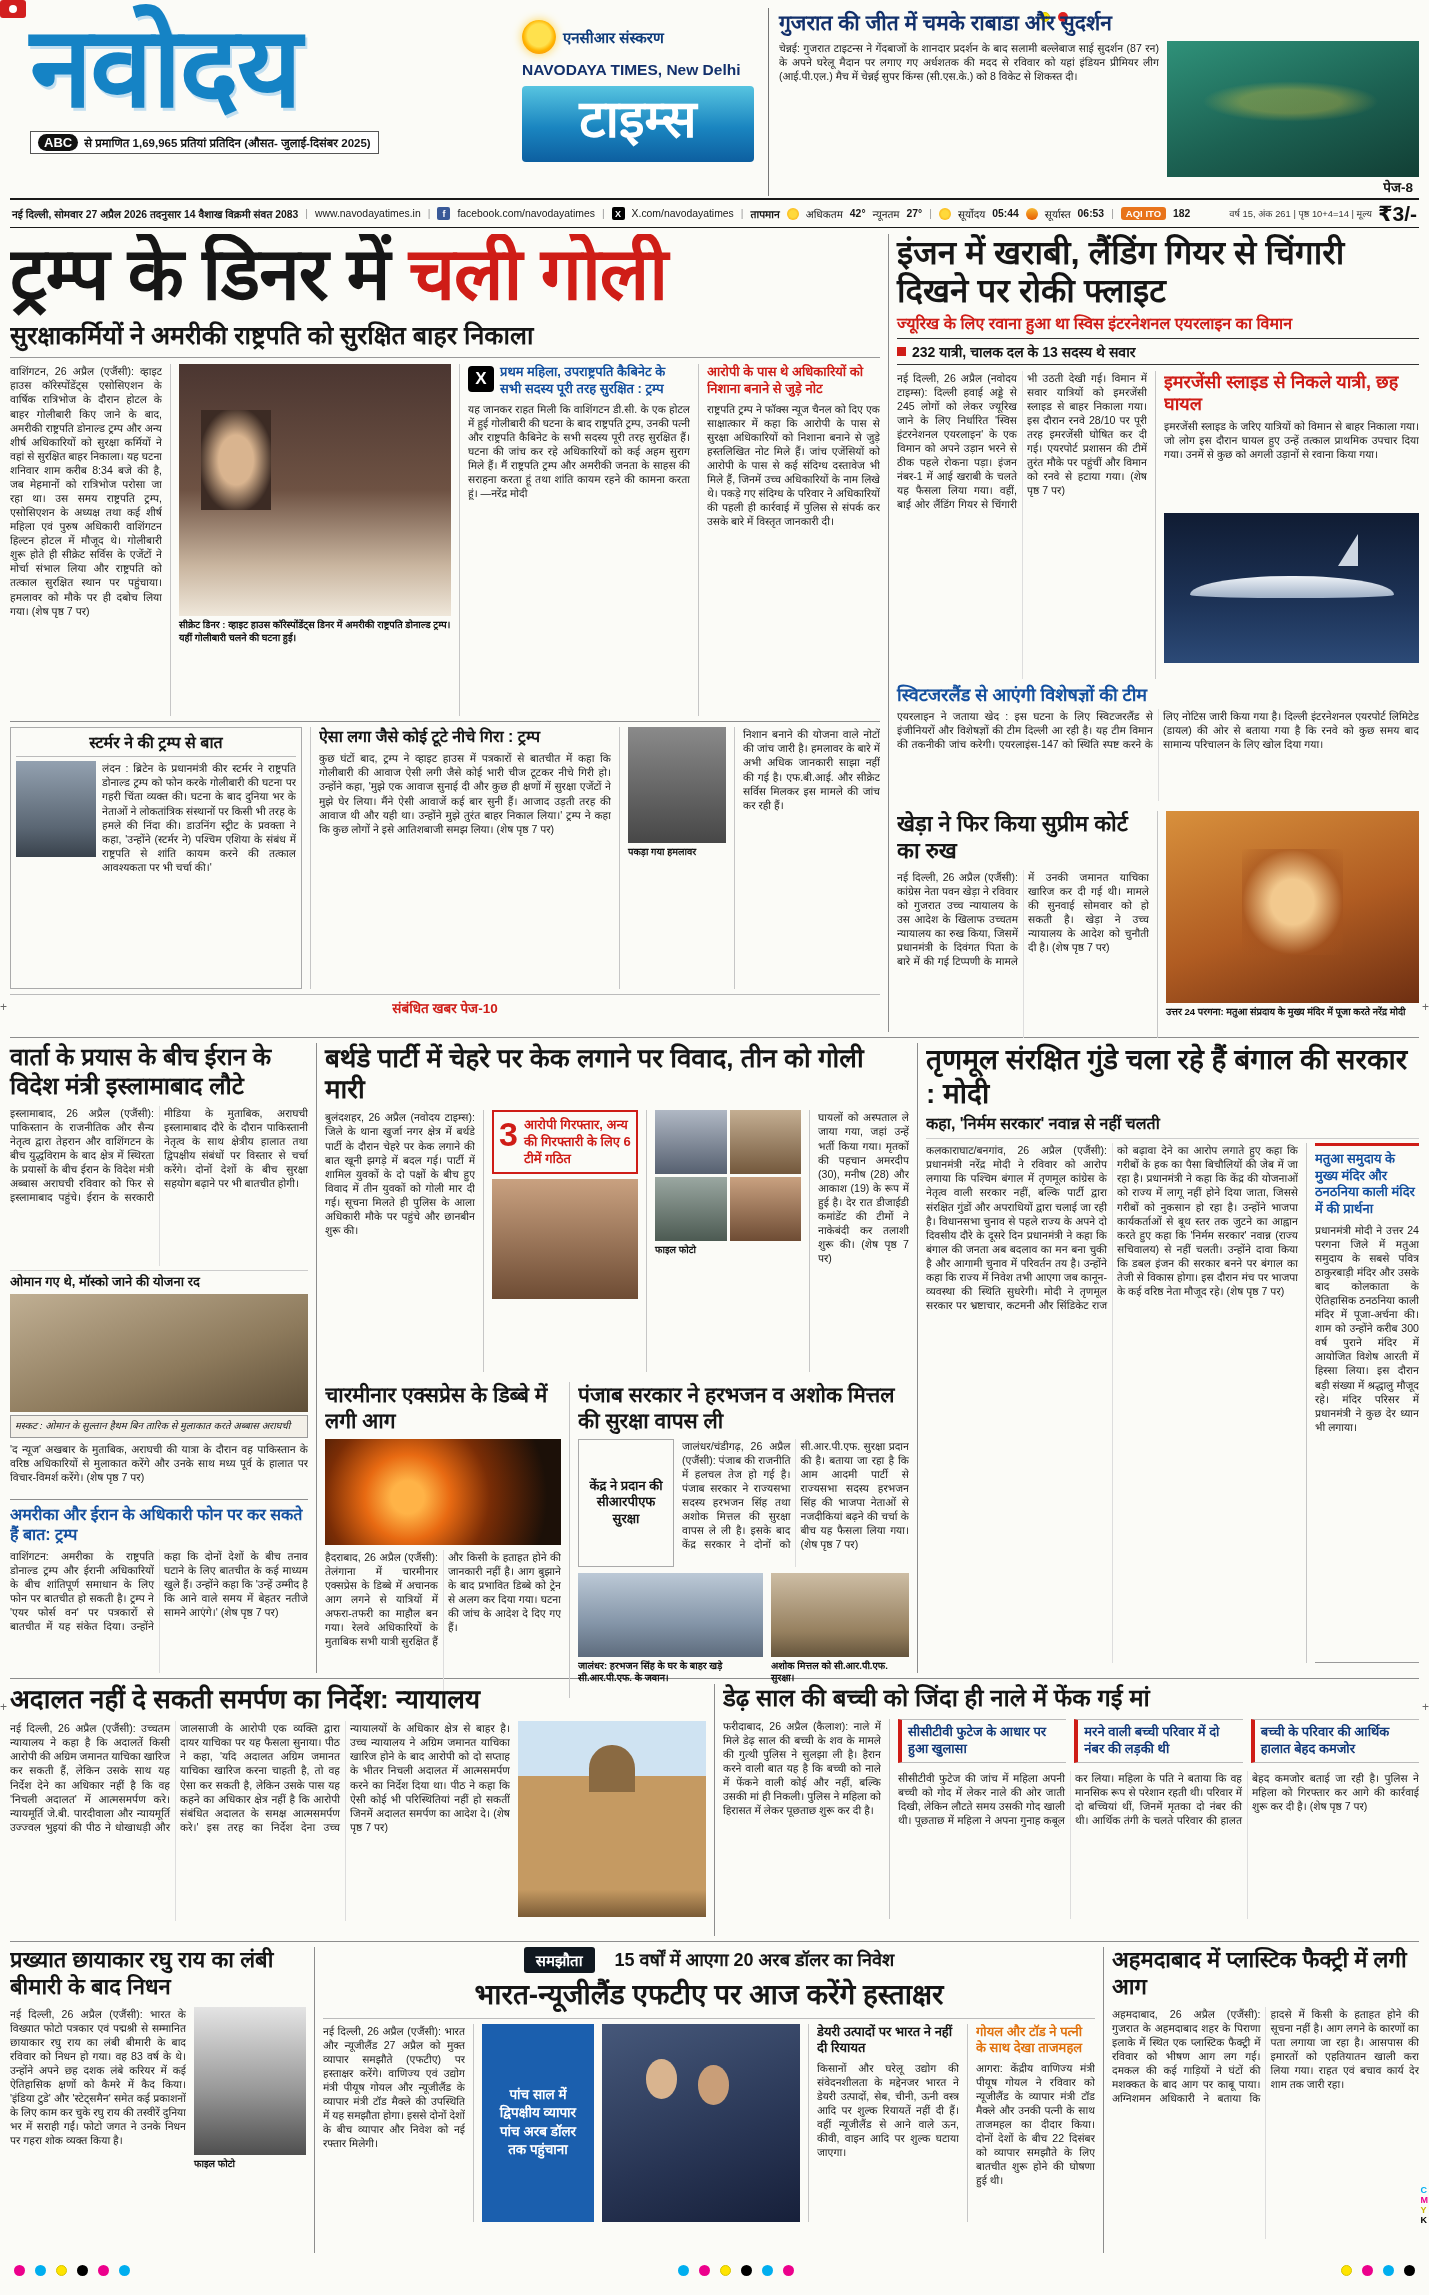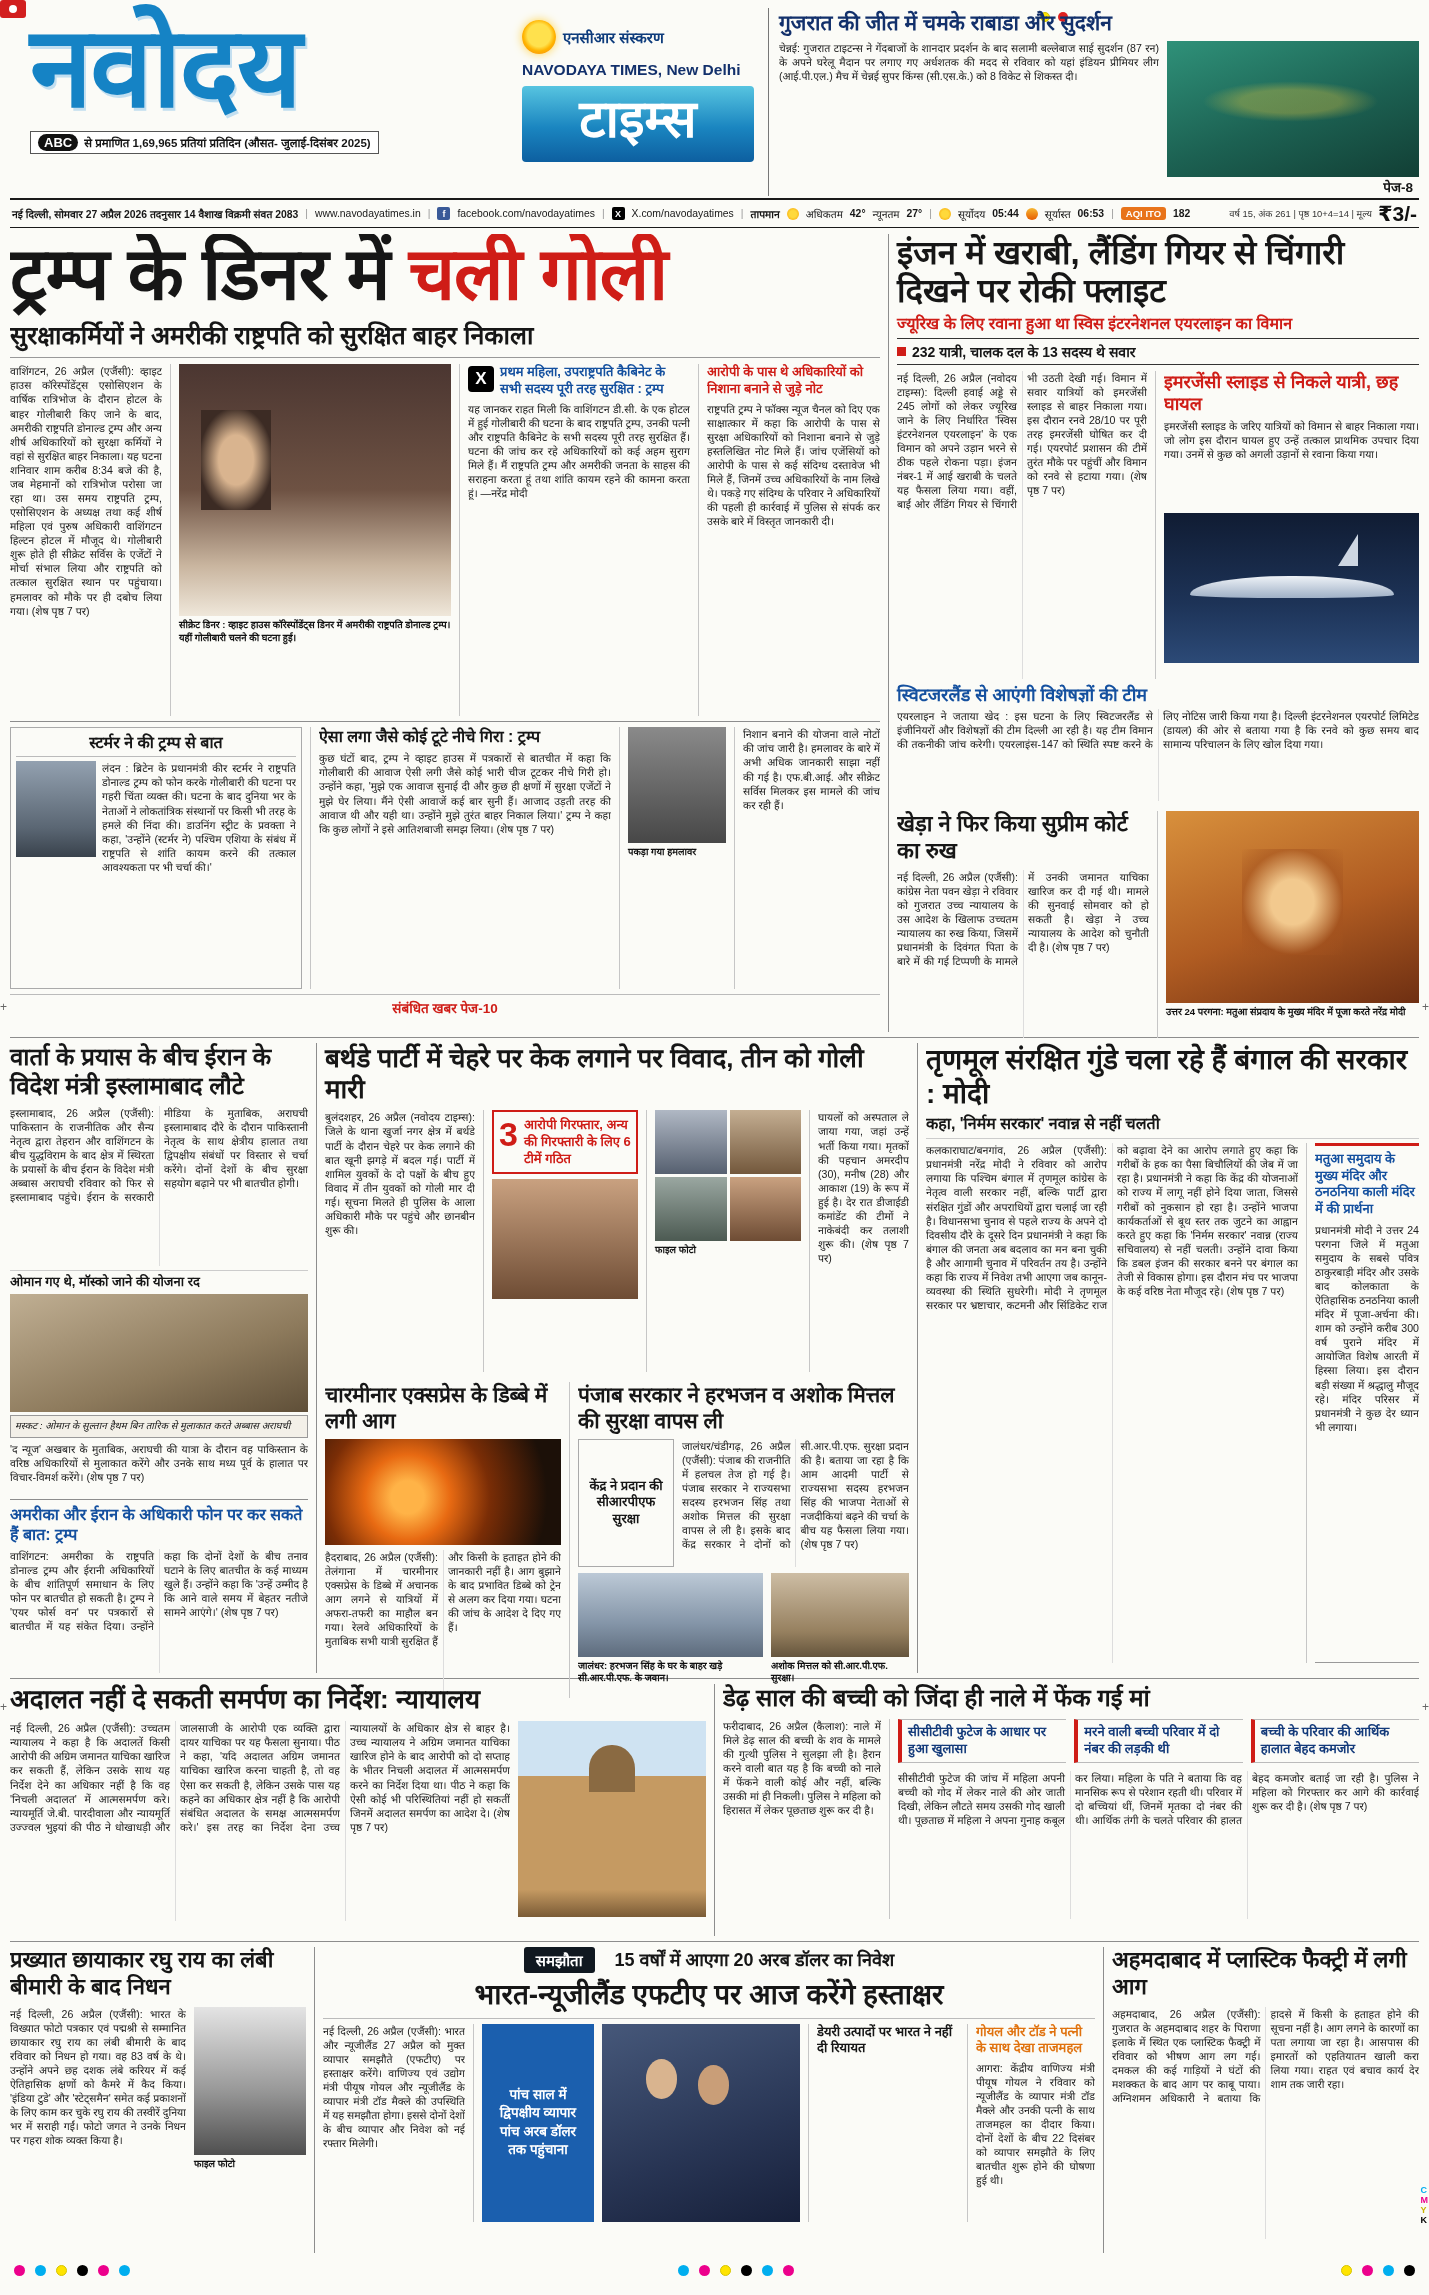--- a/index.html
+++ b/index.html
@@ -409,20 +409,21 @@
         </div>
         <h2 class="h28" style="text-align:center;margin:5px 0;border-bottom:1px solid #bbb;padding-bottom:6px">भारत-न्यूजीलैंड एफटीए पर आज करेंगे हस्ताक्षर</h2>
         <div class="row" style="height:198px">
           <div class="body" style="width:142px">नई दिल्ली, 26 अप्रैल (एजैंसी): भारत और न्यूजीलैंड 27 अप्रैल को मुक्त व्यापार समझौते (एफटीए) पर हस्ताक्षर करेंगे। वाणिज्य एवं उद्योग मंत्री पीयूष गोयल और न्यूजीलैंड के व्यापार मंत्री टॉड मैक्ले की उपस्थिति में यह समझौता होगा। इससे दोनों देशों के बीच व्यापार और निवेश को नई रफ्तार मिलेगी।</div>
           <div class="vr"></div>
           <div class="bluebox" style="width:112px">पांच साल में द्विपक्षीय व्यापार पांच अरब डॉलर तक पहुंचाना</div>
           <div class="photo fta-photo" style="width:198px;flex:0 0 auto"></div>
           <div class="vr"></div>
           <div style="width:142px;overflow:hidden">
             <div class="h14">डेयरी उत्पादों पर भारत ने नहीं दी रियायत</div>
+            <div class="body" style="margin-top:4px">किसानों और घरेलू उद्योग की संवेदनशीलता के मद्देनजर भारत ने डेयरी उत्पादों, सेब, चीनी, ऊनी वस्त्र आदि पर शुल्क रियायतें नहीं दी हैं। वहीं न्यूजीलैंड से आने वाले ऊन, कीवी, वाइन आदि पर शुल्क घटाया जाएगा।</div>
           </div>
           <div class="vr"></div>
           <div style="flex:1;overflow:hidden">
             <div class="h14 orangeh">गोयल और टॉड ने पत्नी के साथ देखा ताजमहल</div>
             <div class="body" style="margin-top:4px">आगरा: केंद्रीय वाणिज्य मंत्री पीयूष गोयल ने रविवार को न्यूजीलैंड के व्यापार मंत्री टॉड मैक्ले और उनकी पत्नी के साथ ताजमहल का दीदार किया। दोनों देशों के बीच 22 दिसंबर को व्यापार समझौते के लिए बातचीत शुरू होने की घोषणा हुई थी।</div>
           </div>
         </div>
       </article>
       <div class="vr dark"></div>
       <article style="flex:1;overflow:hidden">

